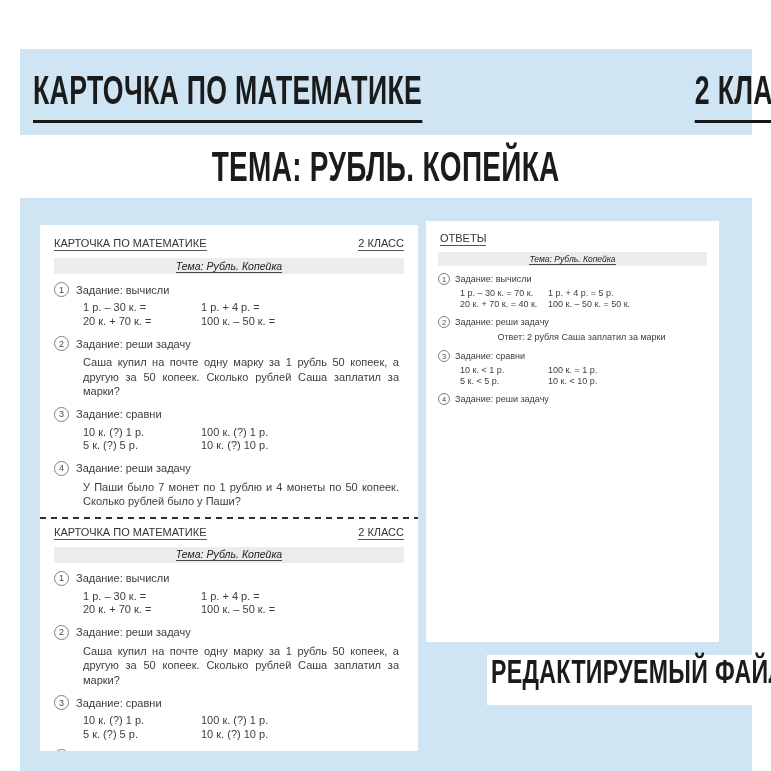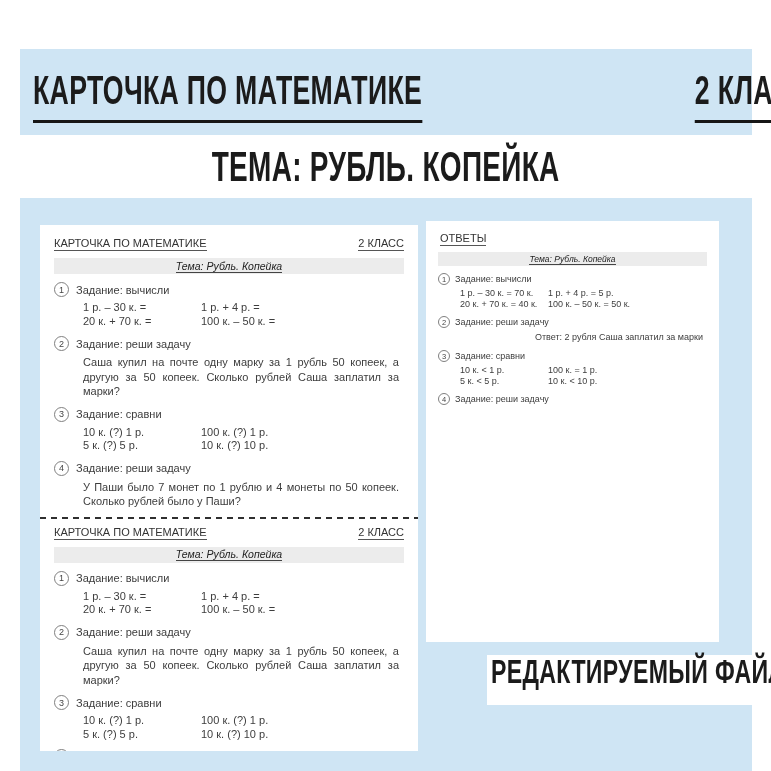--- a/index.html
+++ b/index.html
@@ -38,21 +38,21 @@
   
   .ans-title{display:inline-block;font-size:11px;color:#333;border-bottom:1px solid #555;margin:2px 0 0 2px;padding-bottom:1px;}
   .panel-answers .theme-strip{height:14px;margin-top:6px;}
   .panel-answers .theme-strip span{font-size:8.5px;}
   .panel-answers .task{margin-top:7px;}
   .panel-answers .task-head{font-size:9px;gap:5px;}
   .panel-answers .num{width:12px;height:12px;font-size:7.5px;}
   .panel-answers .cols{margin:3px 0 0 22px;}
   .panel-answers .cols .c1{width:88px;}
   .panel-answers .cols div div{font-size:9px;line-height:10.5px;}
-  .panel-answers .ptext{margin:4px 4px 0 22px;font-size:9px;line-height:11px;text-align:right;}
+  .panel-answers .ptext{margin:4px 4px 0 22px;font-size:9px;line-height:11px;text-align:center;}
   
   .badge{position:absolute;left:487px;width:303px;background:var(--panel_white,#fff);display:flex;align-items:flex-start;justify-content:center;}
   .badge-editable{top:627px;height:50px;}
   .badge-teacher{top:683px;height:45px;}
   .badge .cond{font-size:33px;transform:scaleX(.70);transform-origin:center;}
 </style>
 </head>
 <body>
 
 <div class="page">

